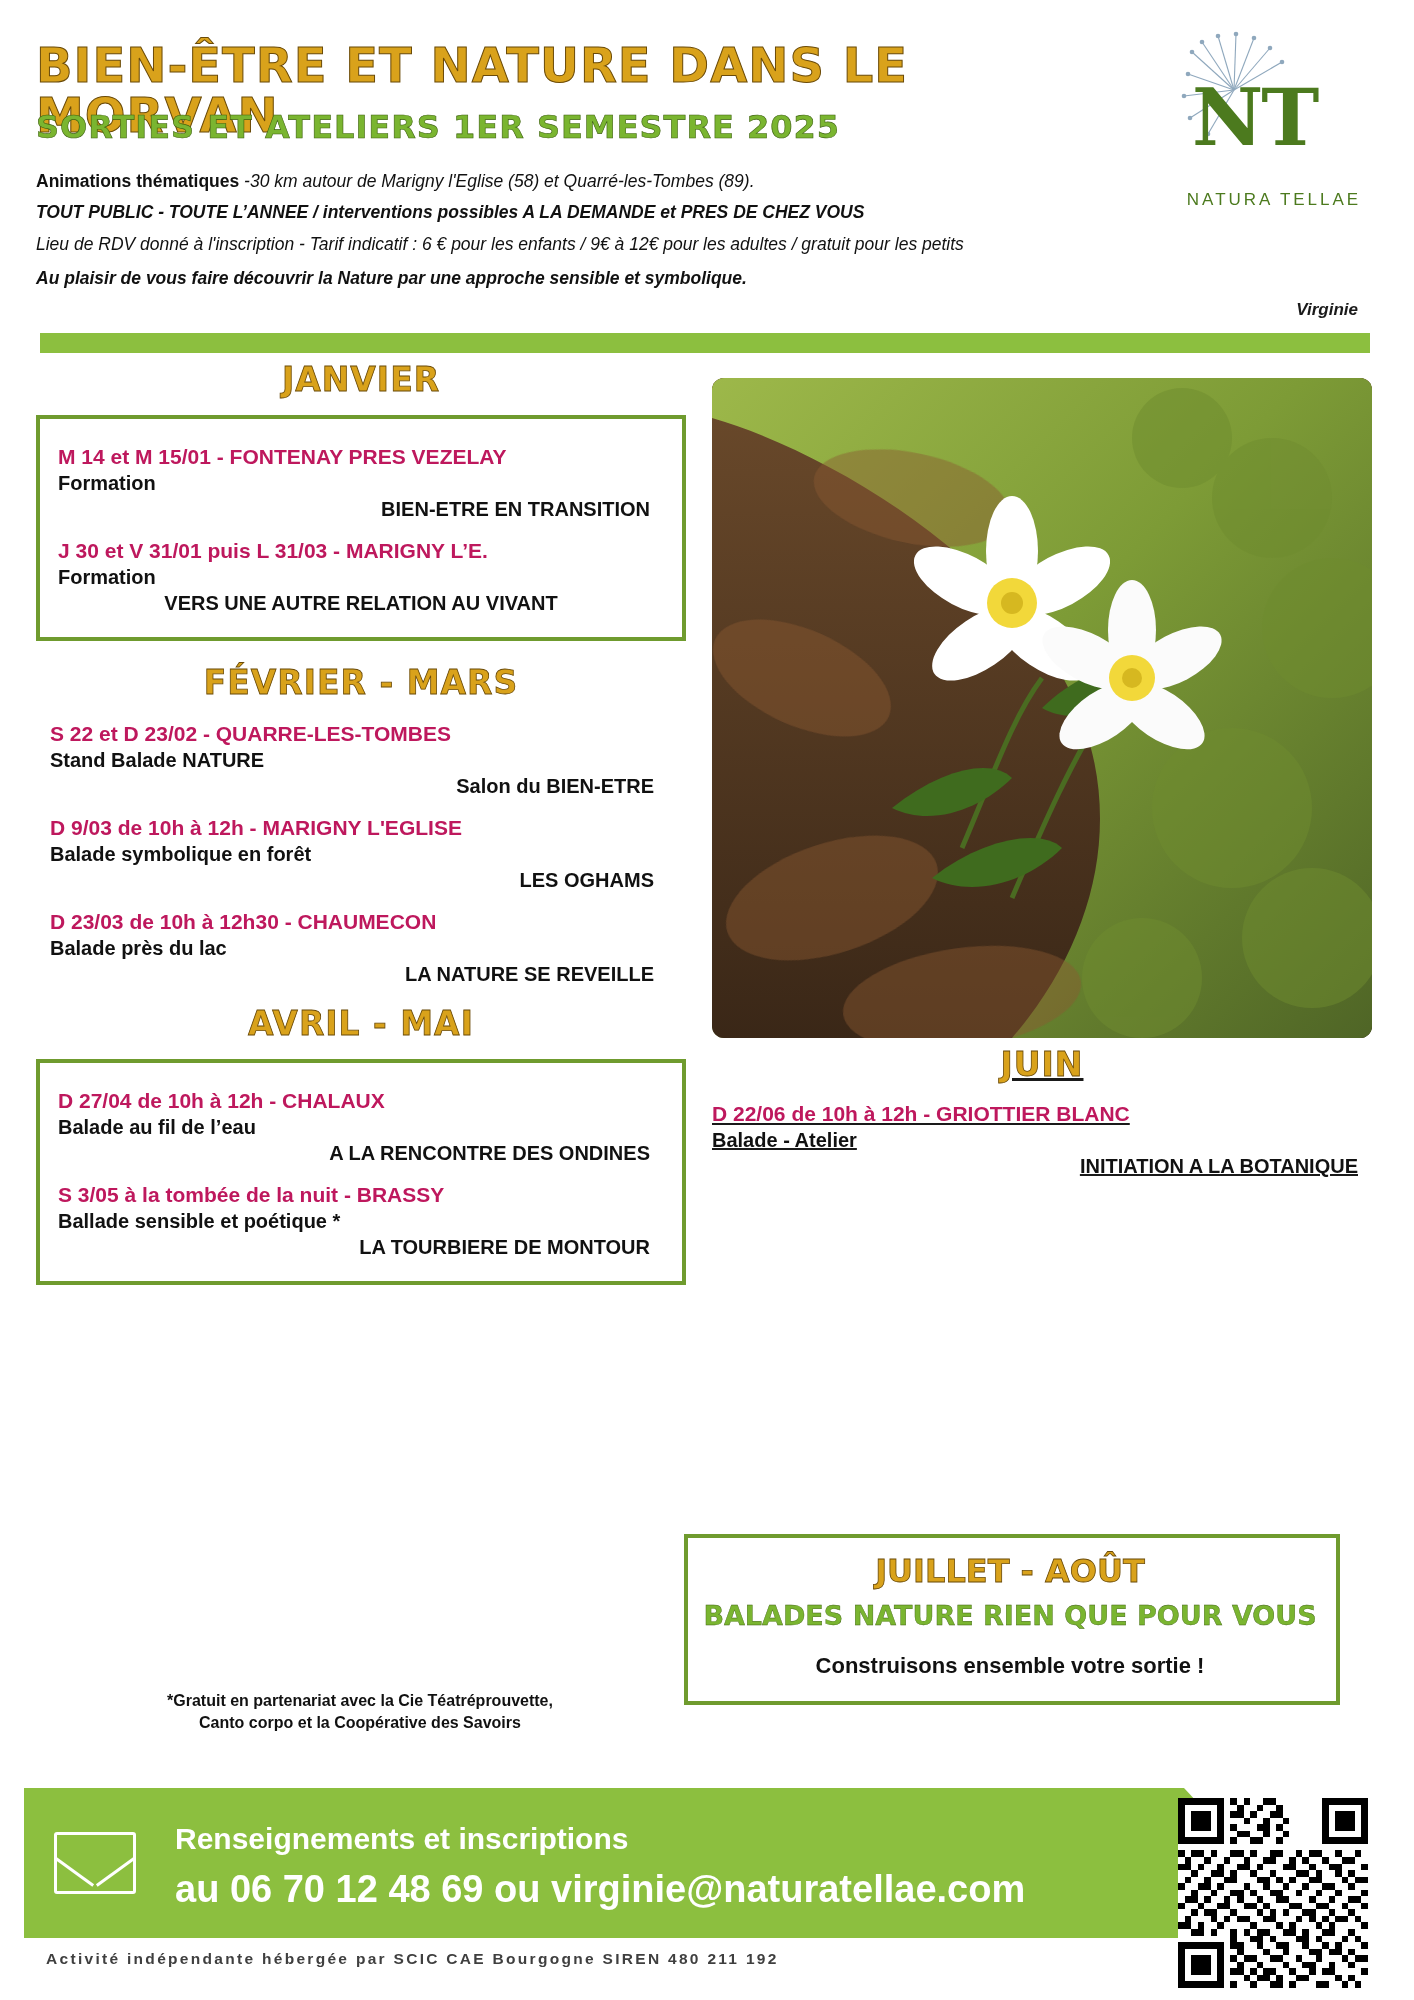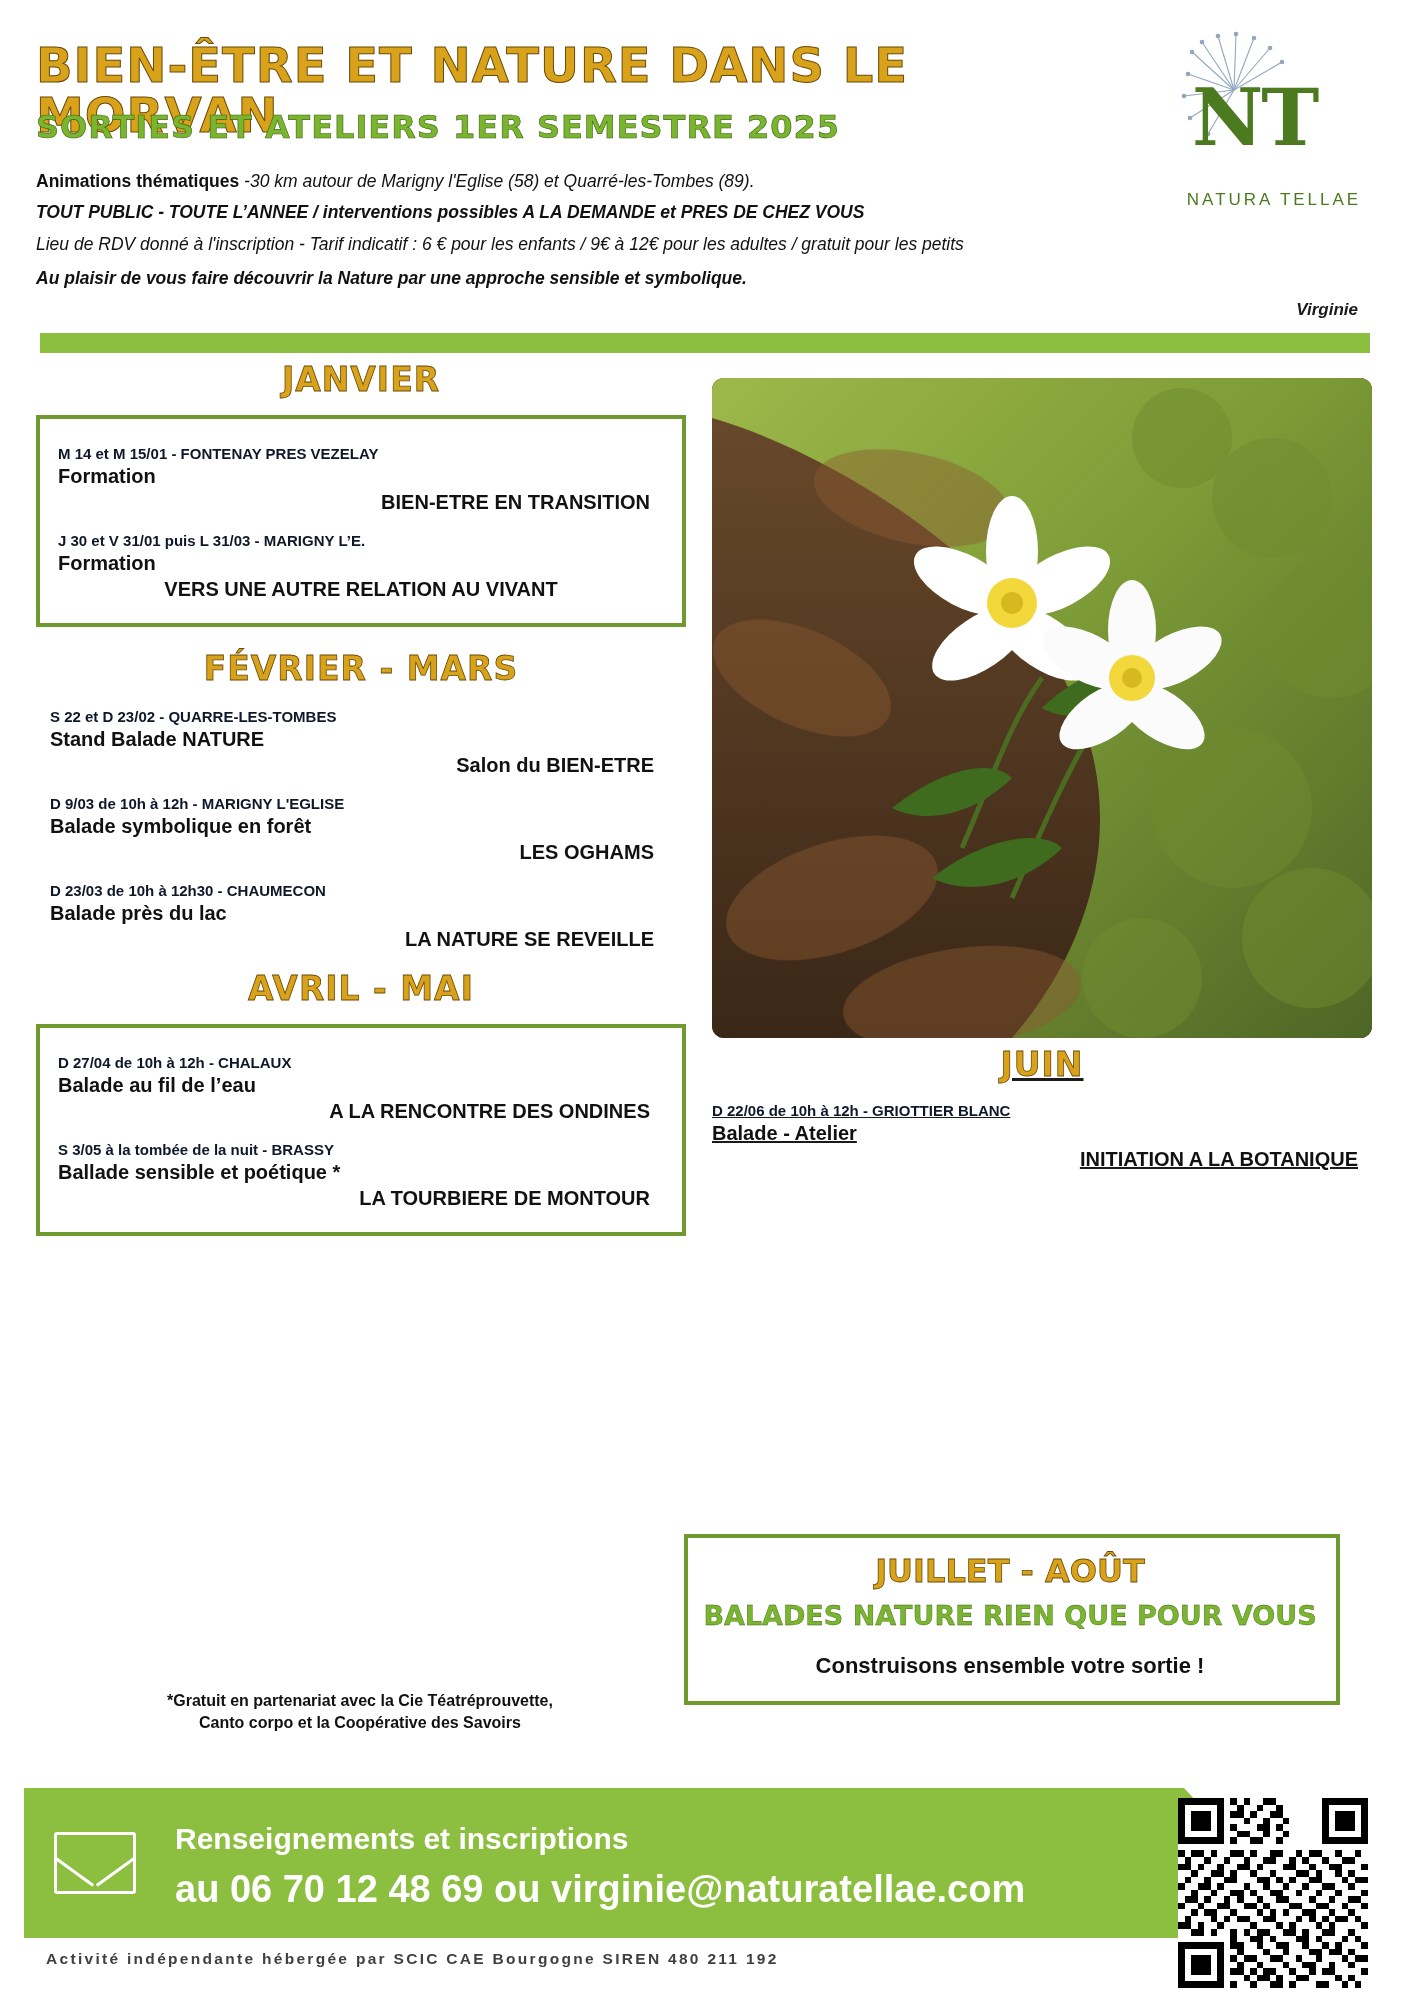--- a/index.html
+++ b/index.html
@@ -71,21 +71,21 @@
     padding:16px 18px 18px 18px;
     position:relative;
     background:#fff;
   }
   .frame.rough{
     box-shadow:0 0 0 0 transparent;
     border-color:#6f9b2e;
   }
 
   .ev{margin:10px 0 18px 0;}
-  .ev .when{font-size:15px;font-weight:bold;color:#0f172a;}
+  .ev .when{font-size:21px;font-weight:bold;color:#be185d;}
   .ev .what{font-size:20px;font-weight:bold;color:#111;margin-top:3px;}
   .ev .title2{font-size:20px;font-weight:bold;color:#111;margin-top:3px;text-align:center;}
   .ev .title2.right{text-align:right;padding-right:14px;}
 
   
   .photo{
     position:absolute;left:712px;top:378px;width:660px;height:660px;
     border-radius:12px;overflow:hidden;
     background:#5c6a2e;
   }

